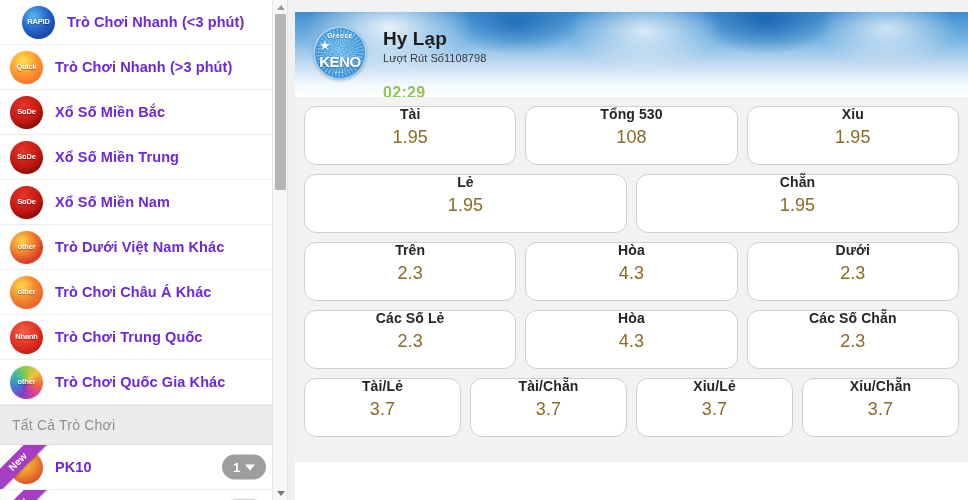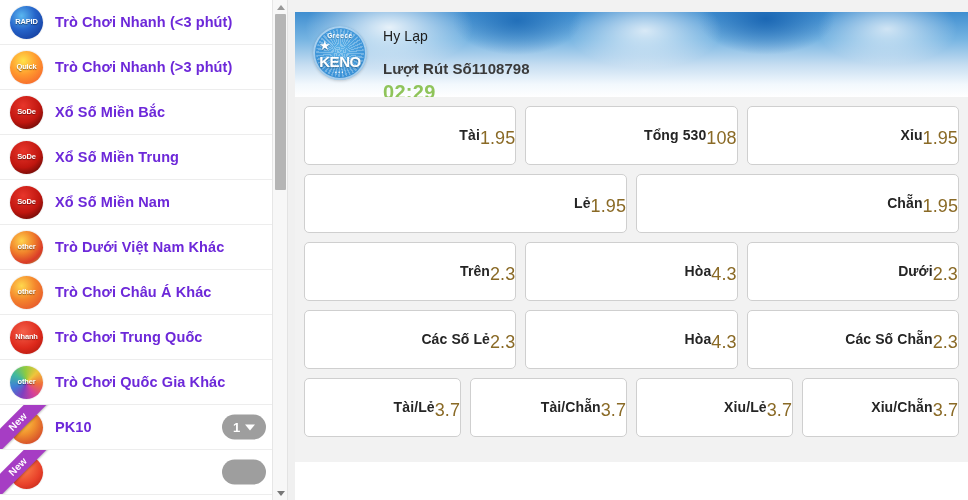--- a/index.html
+++ b/index.html
@@ -46,21 +46,21 @@
     letter-spacing: -.2px;
   }
   .side-item .label {
     margin-left: 12px;
     font-size: 14.5px; font-weight: bold;
     color: #6d28d9; letter-spacing: .1px;
     white-space: nowrap;
   }
 
   
-  .g-rapid  { background: radial-gradient(circle at 35% 30%, #5ab7f0 0%, #2563c9 45%, #10308e 100%); }
+  .g-rapid  { background: radial-gradient(circle at 35% 30%, #5ab7f0 0%, #2563c9 45%, #10308e 100%); margin-left: 12px; }
   .g-quick  { background: radial-gradient(circle at 40% 30%, #ffe24a 0%, #ff9a2e 45%, #f2542d 100%); }
   .g-north  { background: radial-gradient(circle at 40% 30%, #e8362b 0%, #c0160f 55%, #3b0502 100%); }
   .g-central{ background: radial-gradient(circle at 40% 30%, #e8362b 0%, #c0160f 55%, #3b0502 100%); }
   .g-south  { background: radial-gradient(circle at 40% 30%, #e8362b 0%, #c0160f 55%, #3b0502 100%); }
   .g-vn     { background: radial-gradient(circle at 35% 30%, #ffd34d 0%, #f07f2a 40%, #d93a28 70%, #8fbf3a 100%); }
   .g-asian  { background: radial-gradient(circle at 35% 30%, #ffd84d 0%, #f4852c 45%, #e0452c 100%); }
   .g-china  { background: radial-gradient(circle at 40% 32%, #f4614b 0%, #de2a1c 55%, #a3130b 100%); }
   .g-region { background: conic-gradient(from 200deg, #7f3fbf, #3f7fd6, #3fb8a0, #8fcb40, #f0c53c, #ef6d3a, #d6409a, #7f3fbf); }
   .g-pk10   { background: radial-gradient(circle at 38% 32%, #ffd24d 0%, #f0902e 42%, #c62828 100%); }
   .g-partial{ background: radial-gradient(circle at 38% 32%, #ff8a50 0%, #e8412a 60%, #b21d12 100%); }
@@ -211,31 +211,30 @@
     color: #fff; font-size: 13px; line-height: 1;
     text-shadow: 0 1px 1px rgba(0,0,0,.3);
   }
   .keno-logo .kl-dots {
     position: relative; z-index: 2;
     font-size: 5px; color: #ffffff; letter-spacing: 1.5px;
   }
 
   .hdr-text { margin-left: 16px; padding-top: 2px; }
   .hdr-title {
-    font-size: 14px; font-weight: normal; color: #1d1d1d;
+    font-size: 19px; font-weight: bold; color: #1d1d1d;
     line-height: 1.15; letter-spacing: .1px;
   }
   .hdr-draw {
-    font-size: 15px; color: #3a3a3a; margin-top: 16px;
+    font-size: 11px; color: #3a3a3a; margin-top: 2px;
     letter-spacing: .05px;
-    font-weight: bold;
   }
   .hdr-timer {
-    font-size: 20px; font-weight: bold; color: #8fc45a;
-    margin-top: 4px; letter-spacing: .3px;
+    font-size: 16px; font-weight: bold; color: #8fc45a;
+    margin-top: 20px; letter-spacing: .3px;
   }
 
   
   #tabs {
     display: flex; align-items: flex-end;
     height: 38px;
     padding-left: 18px;
     border-bottom: 1px solid #e4e4e4;
     background: #fff;
   }
@@ -257,24 +256,24 @@
     height: 3px; background: #f0a020;
   }
 
   
   #bet-area { padding: 9px 9px 0 9px; background: #f2f2f2; min-height: 365px; }
   .bet-row { display: flex; gap: 9px; margin-bottom: 9px; }
   .bet-cell {
     flex: 1 1 0;
     background: #ffffff;
     border: 1px solid #cfcfcf;
-    border-radius: 5px;
+    border-radius: 12px;
     height: 59px;
-    display: flex; flex-direction: row;
-    align-items: center; justify-content: flex-end;
+    display: flex; flex-direction: column;
+    align-items: center; justify-content: flex-start;
     cursor: pointer;
   }
   .bet-cell .bc-name {
     font-size: 14px; font-weight: bold; color: #252525;
     line-height: 1.1; letter-spacing: .1px;
   }
   .bet-cell .bc-odd {
     font-size: 18px; color: #8a6a26; margin-top: 5px;
     letter-spacing: .1px;
   }
@@ -332,20 +331,23 @@
           <span class="ico g-china">
             <span class="ico-txt">Nhanh</span>
           </span>
           <span class="label">Trò Chơi Trung Quốc</span>
         </div>
         <div class="side-item">
           <span class="ico g-region">
             <span class="ico-txt">other</span>
           </span>
           <span class="label">Trò Chơi Quốc Gia Khác</span>
+        </div>
+        <div class="side-section">
+          <span class="label">Tất Cả Trò Chơi</span>
         </div>
         <div class="side-item">
           <div class="ribbon">
             <span>New</span>
           </div>
           <span class="ico g-pk10"></span>
           <span class="label">PK10</span>
           <span class="count-pill">
             <span class="n">1</span>
             <span class="caret"></span>

